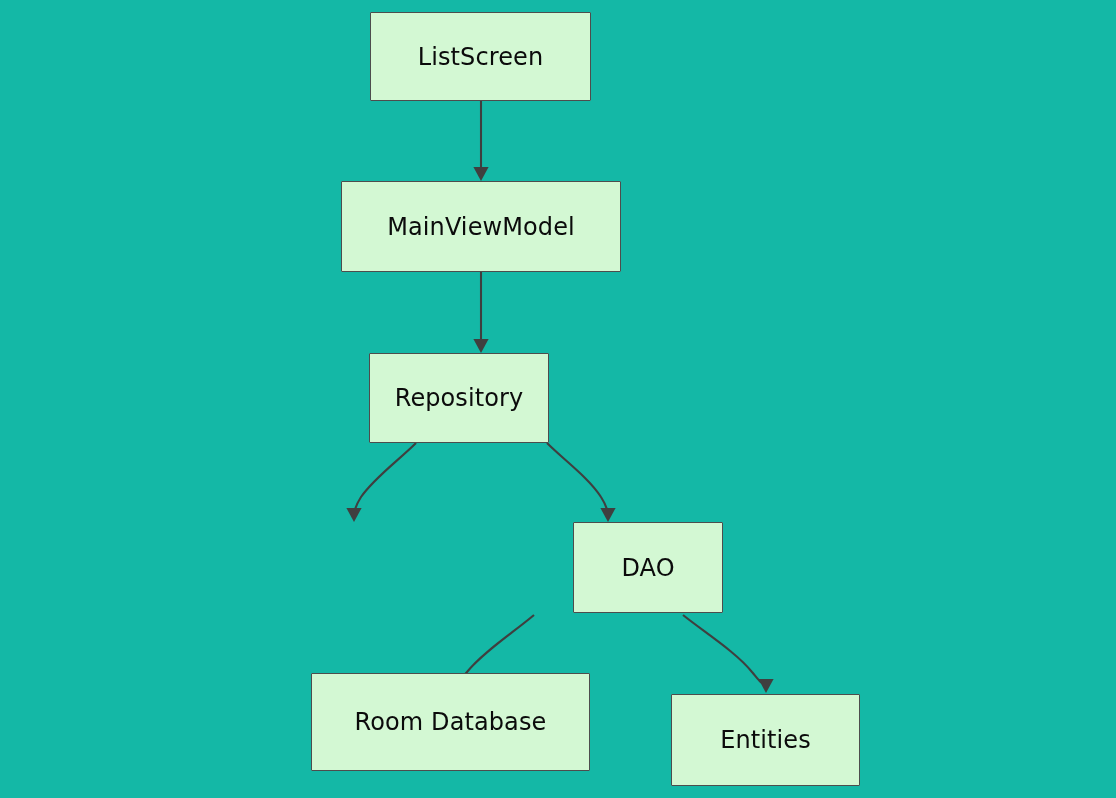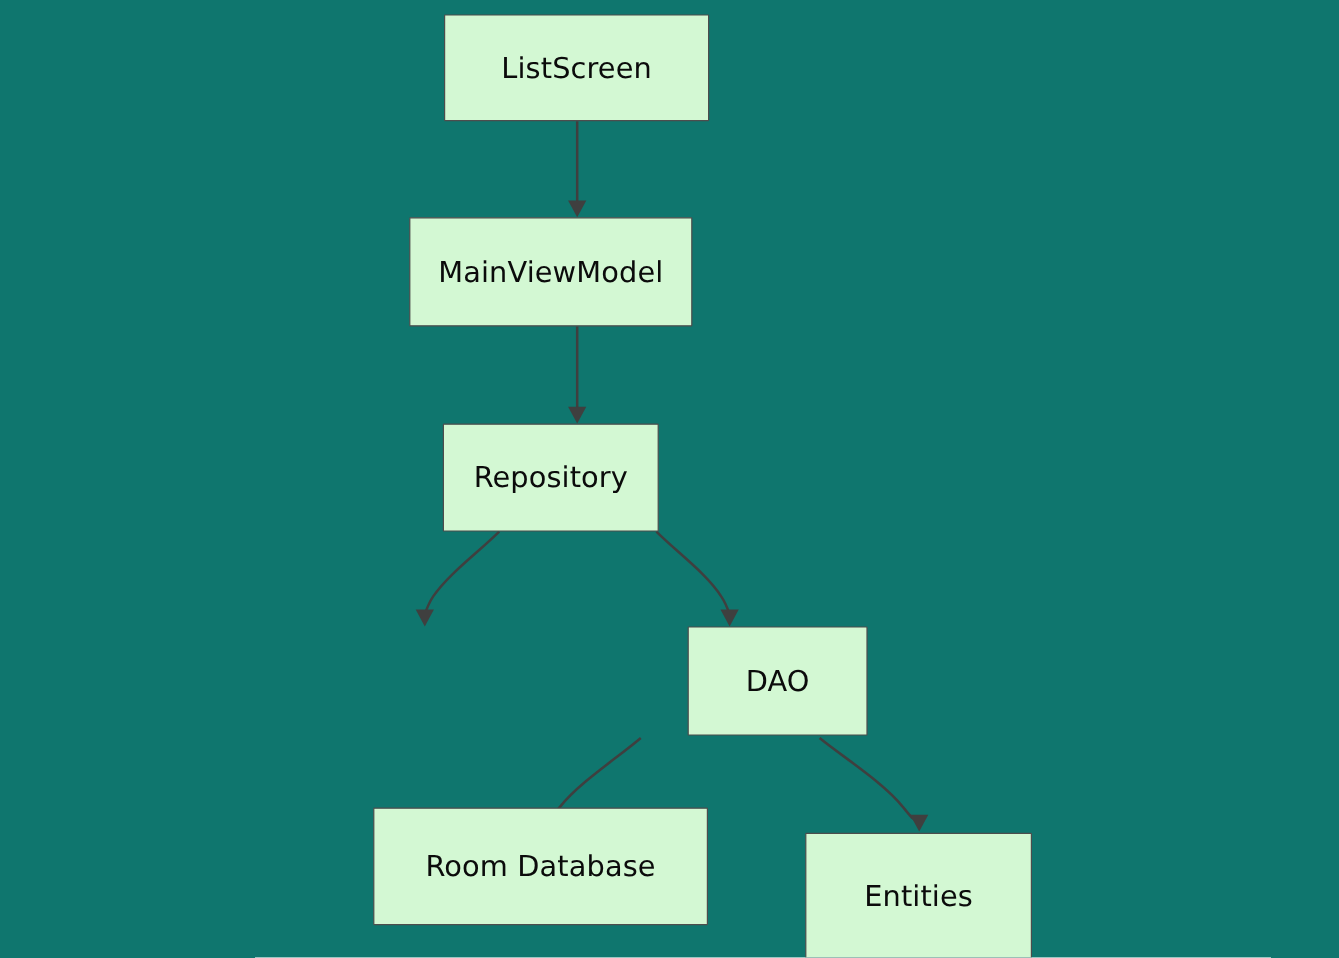--- a/index.html
+++ b/index.html
@@ -8,21 +8,21 @@
     padding: 0;
     background: #ffffff;
   }
   body {
     font-family: "DejaVu Sans", sans-serif;
   }
   #diagram-root {
     position: relative;
     width: 1116px;
     height: 798px;
-    background: #0f766e;
+    background: #14b8a6;
     overflow: hidden;
   }
   #edge-layer {
     position: absolute;
     left: 0;
     top: 0;
     width: 1116px;
     height: 798px;
     pointer-events: none;
   }
@@ -92,34 +92,34 @@
     <g>
       <path class="edge-path" d="M 683,615 C 704,632 736,652 752,672 C 758,679 762,685 764,683"></path>
       <polygon class="edge-head" points="766,693 758.4,679 773.6,679"></polygon>
     </g>
   </svg>
 
   <div class="flow-node" style="left:370px; top:12px; width:221px; height:89px;">
     <span class="node-label">ListScreen</span>
   </div>
 
-  <div class="flow-node" style="left:341px; top:181px; width:236px; height:91px;">
+  <div class="flow-node" style="left:341px; top:181px; width:280px; height:91px;">
     <span class="node-label">MainViewModel</span>
   </div>
 
   <div class="flow-node" style="left:369px; top:353px; width:180px; height:90px;">
     <span class="node-label">Repository</span>
   </div>
 
 
   <div class="flow-node" style="left:533px; top:522px; width:150px; height:91px;margin-left:40px;">
     <span class="node-label">DAO</span>
   </div>
 
   <div class="flow-node" style="left:311px; top:673px; width:279px; height:98px;">
     <span class="node-label">Room Database</span>
   </div>
 
-  <div class="flow-node" style="left:671px; top:694px; width:189px; height:105px;">
+  <div class="flow-node" style="left:671px; top:694px; width:189px; height:92px;">
     <span class="node-label">Entities</span>
   </div>
 
 </div>
 
 </body></html>

